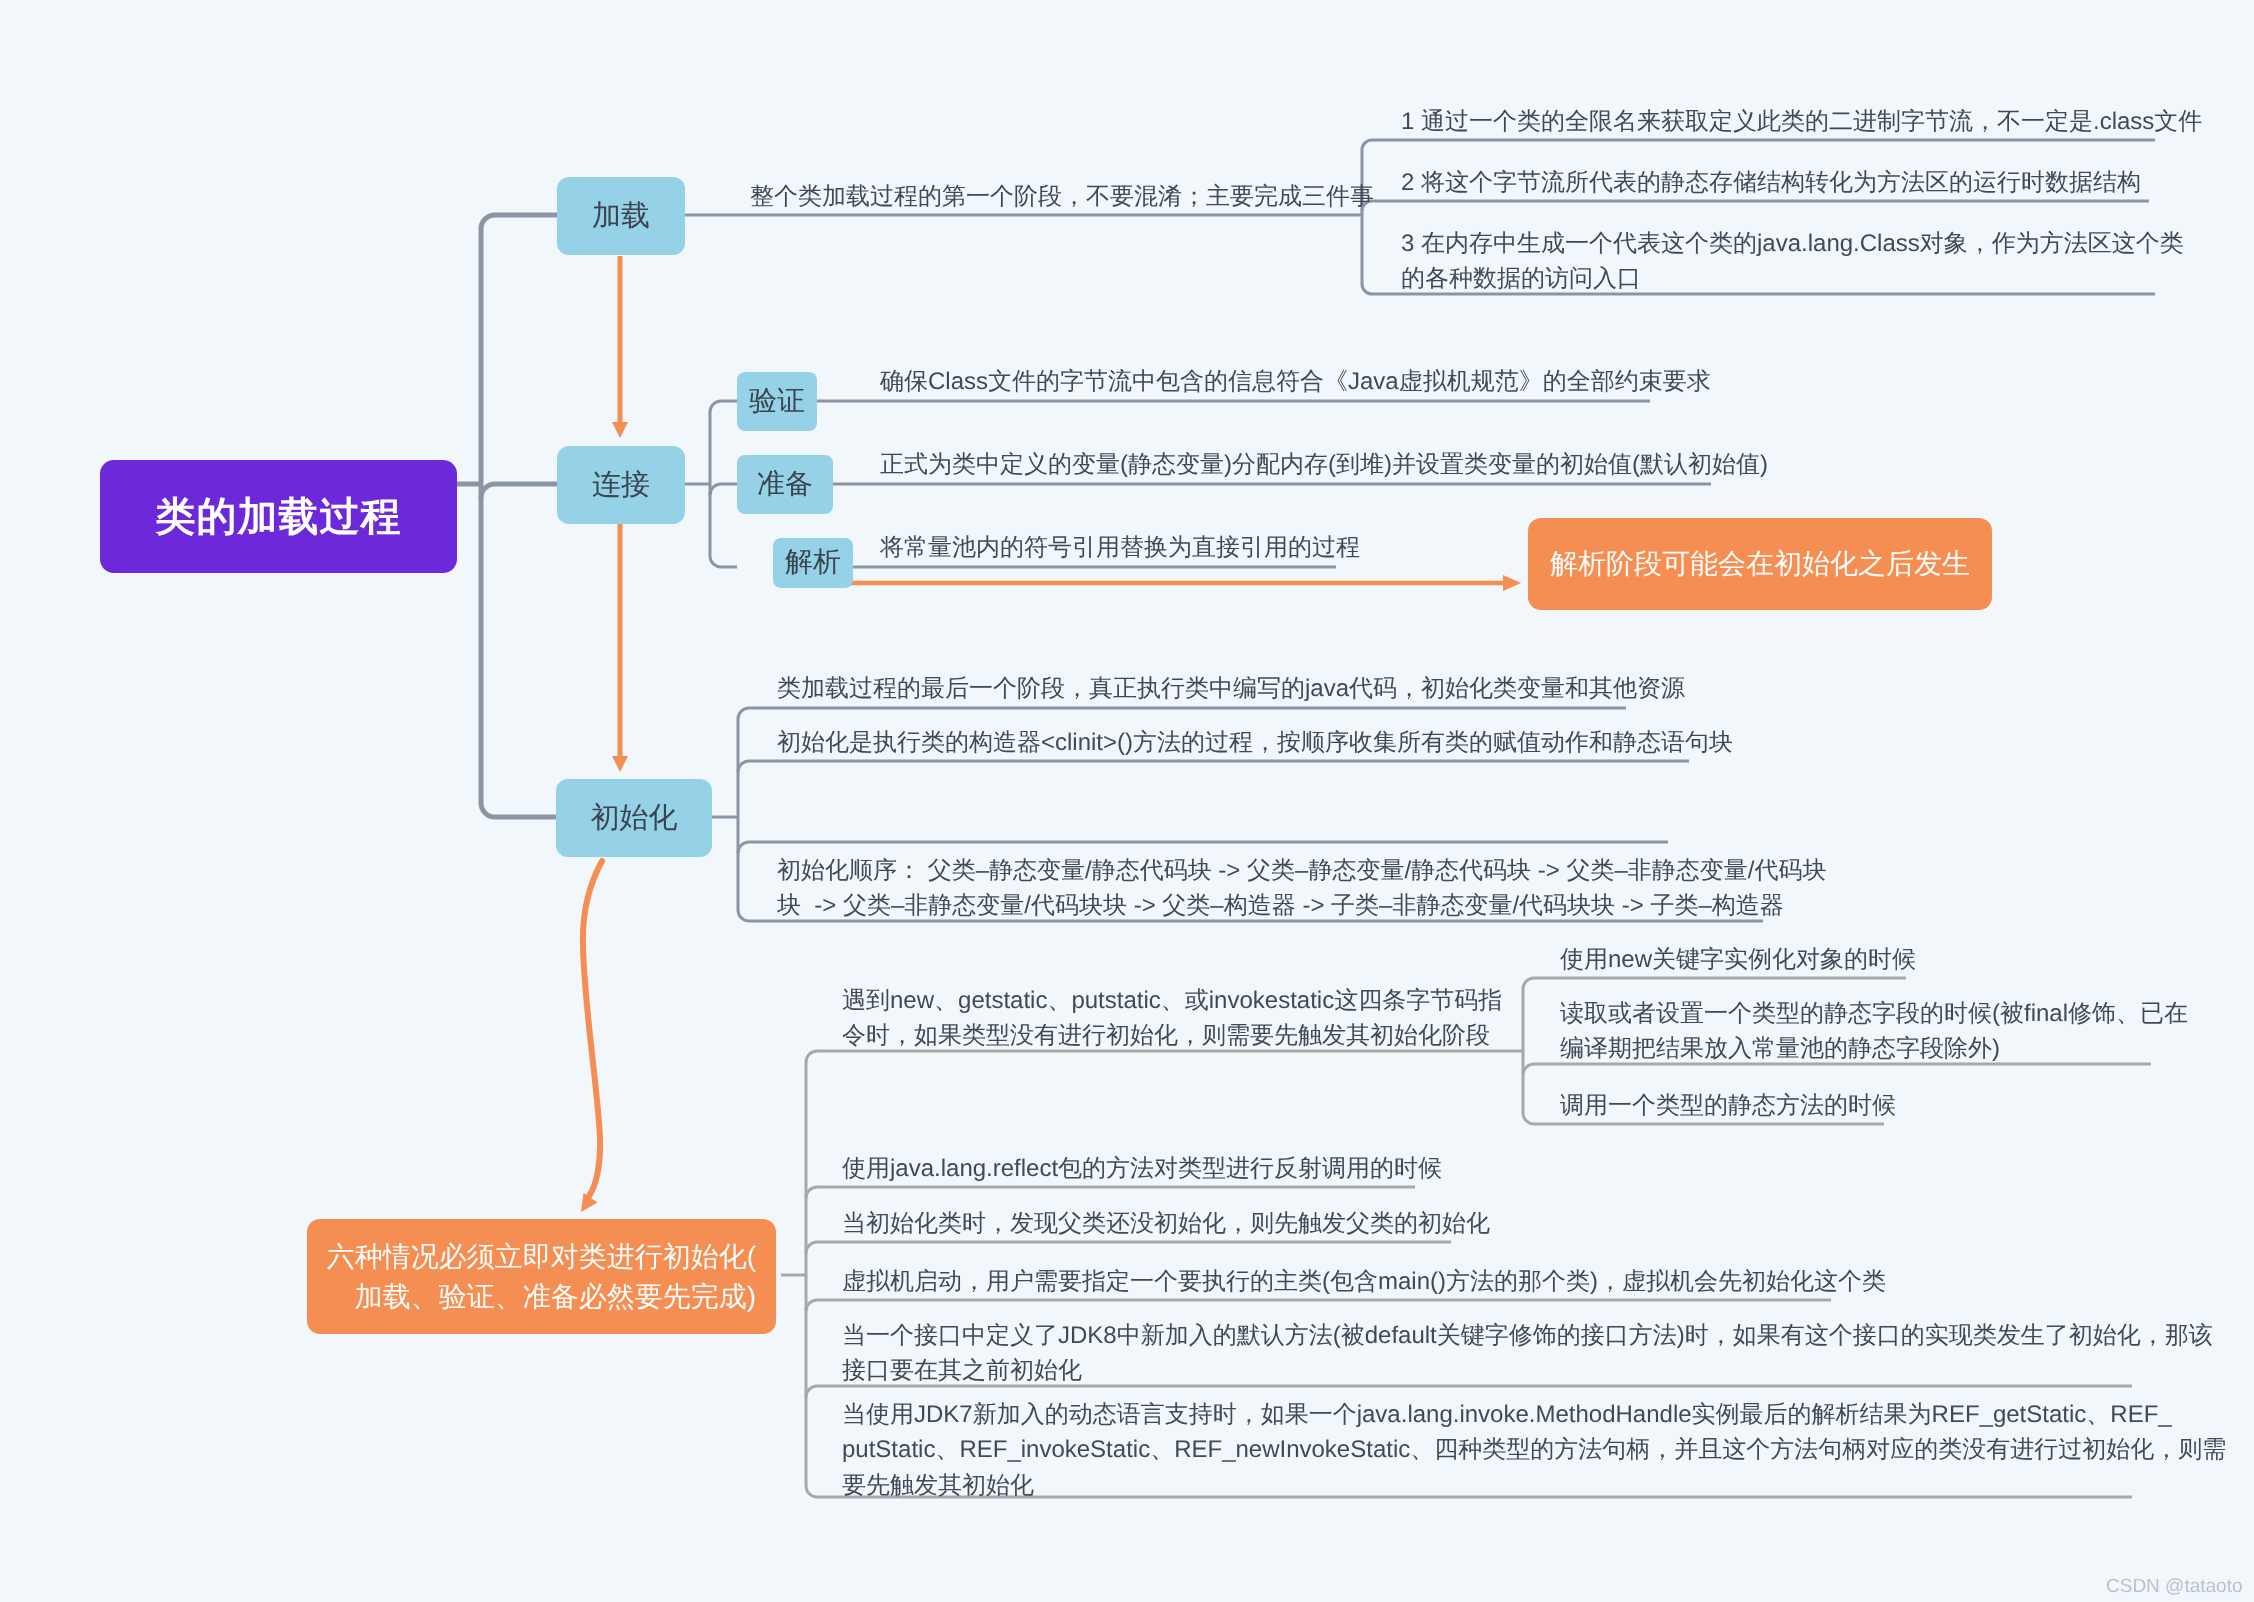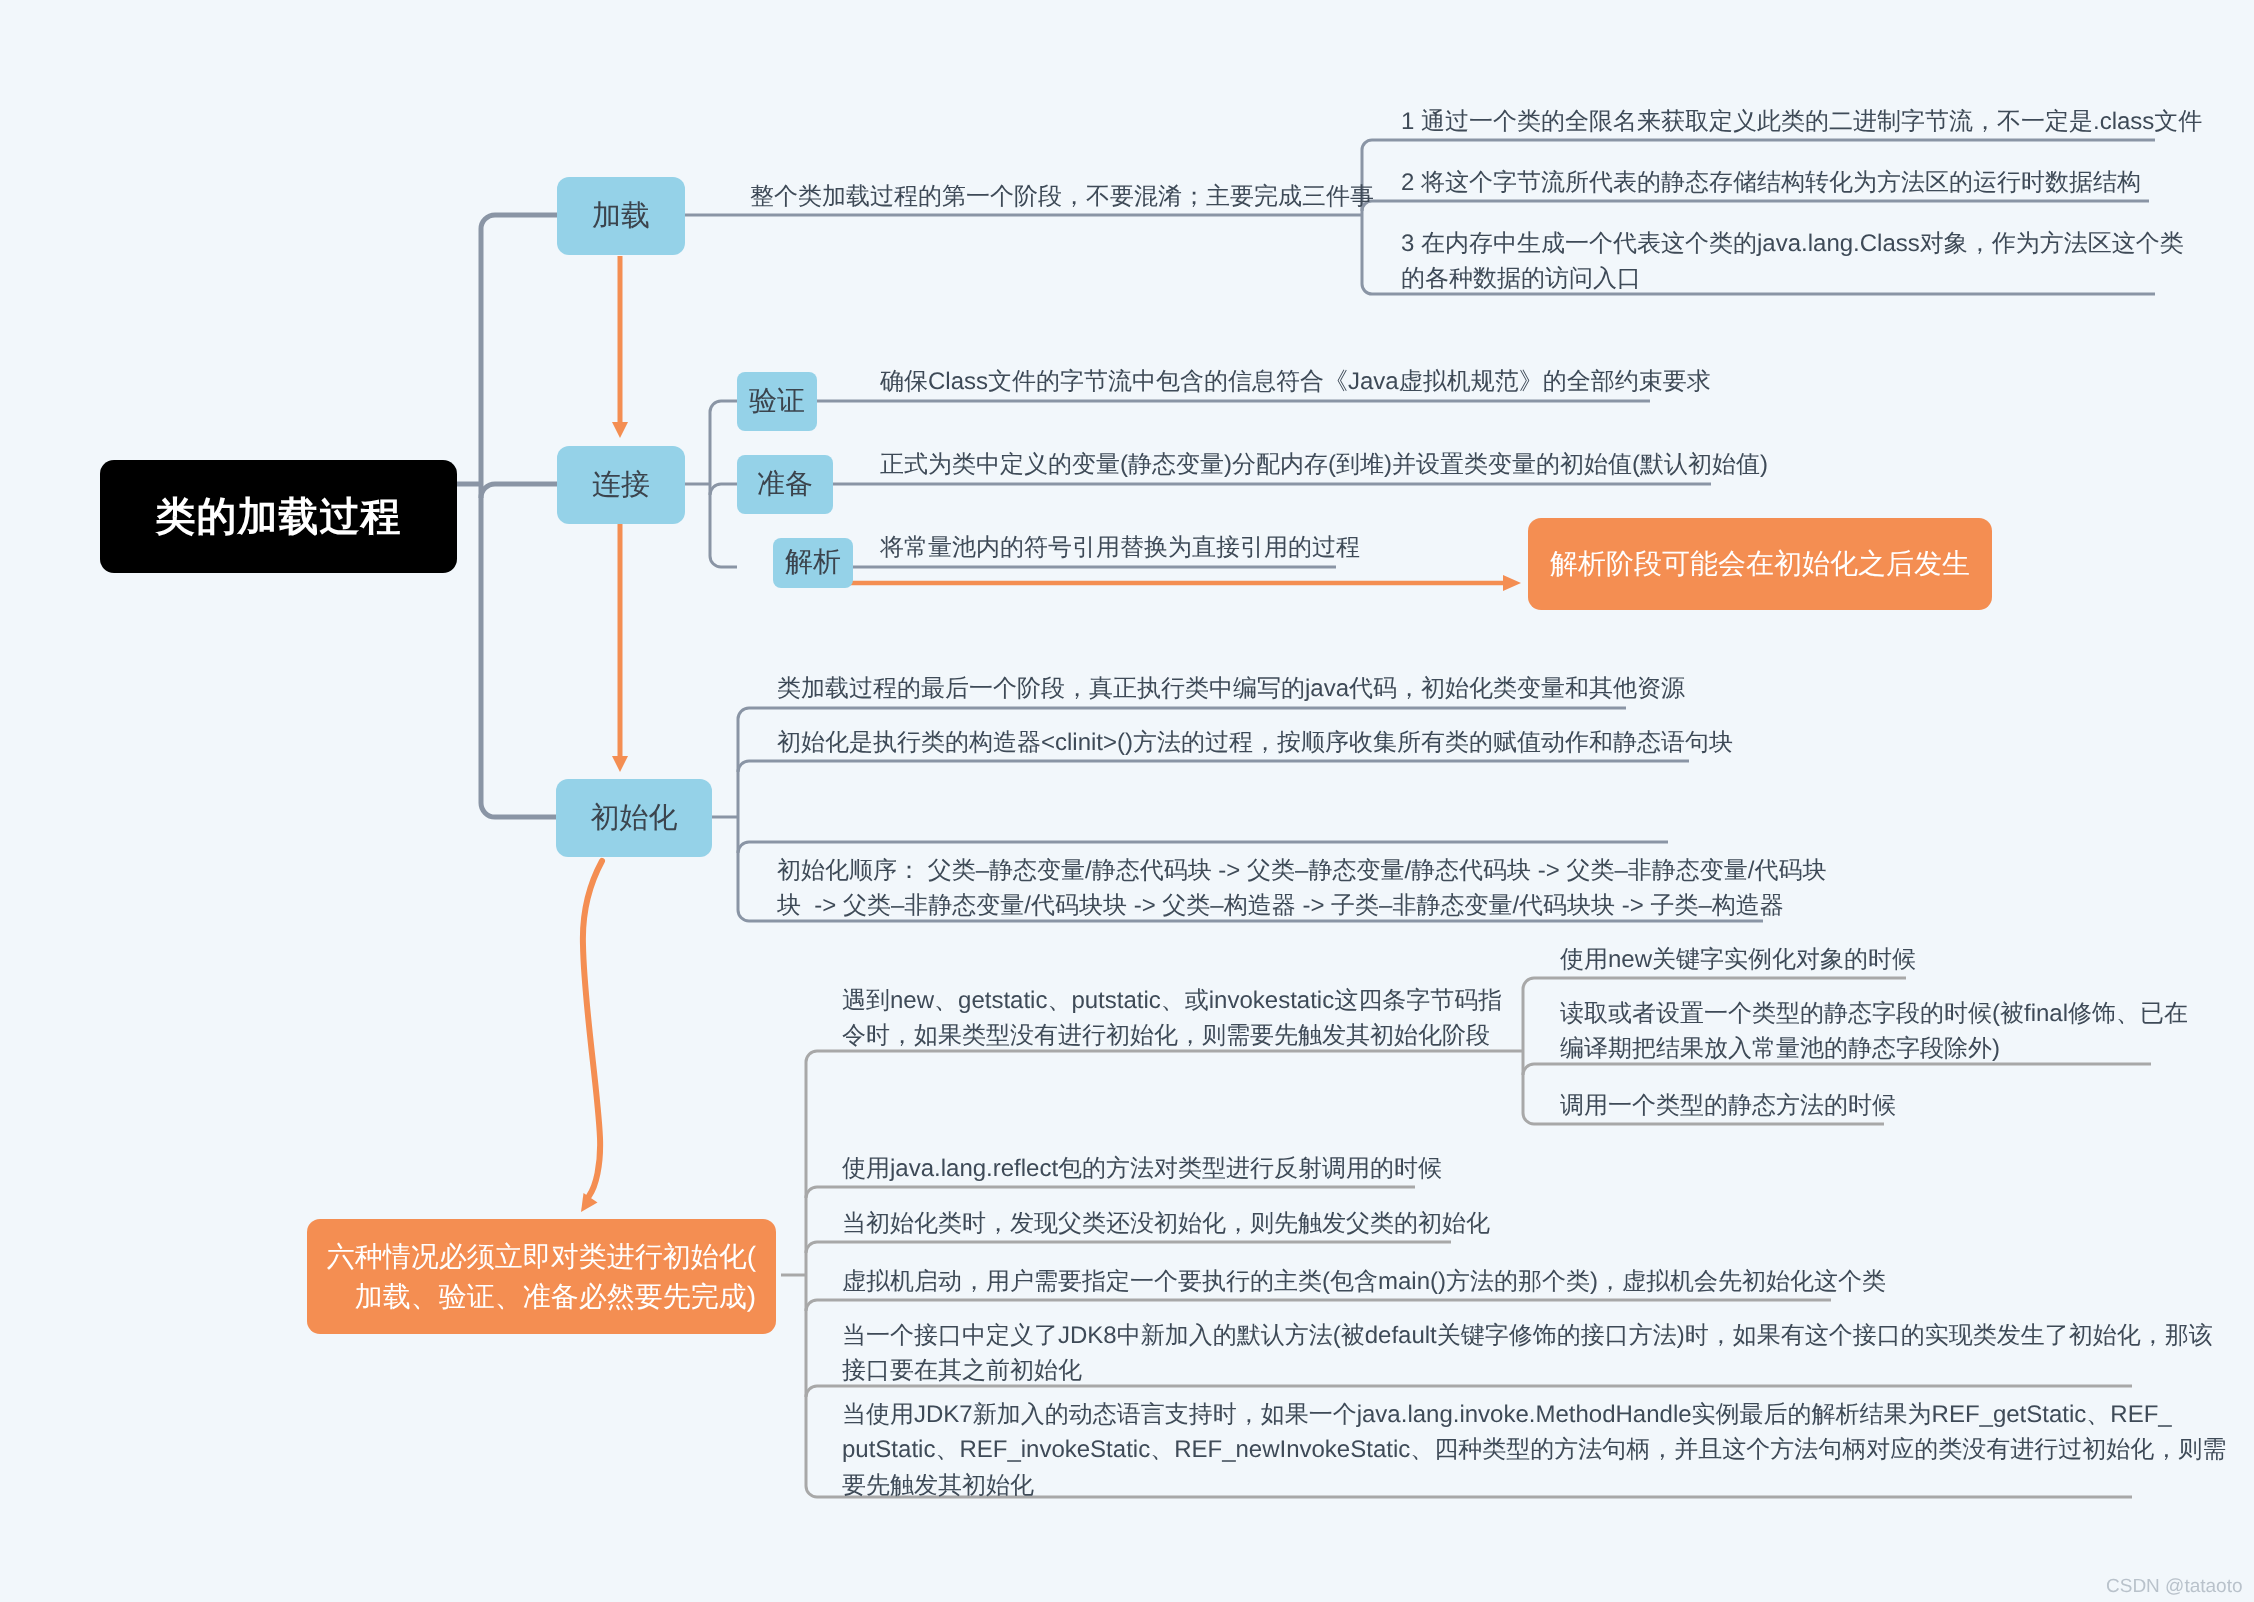--- a/index.html
+++ b/index.html
@@ -5,21 +5,21 @@
 <style>
   html,body{margin:0;padding:0;}
   body{width:2254px;height:1602px;background:#f2f7fb;overflow:hidden;
        font-family:"Liberation Sans",sans-serif;
        -webkit-font-smoothing:antialiased;text-rendering:geometricPrecision;}
   #stage, .node, .leaf, .wm{transform:translateZ(0);}
   #stage{position:relative;width:2254px;height:1602px;}
   svg.links{position:absolute;left:0;top:0;width:2254px;height:1602px;}
   .node{position:absolute;display:flex;align-items:center;justify-content:center;
         box-sizing:border-box;text-align:right;}
-  .root-node{background:#000000;color:#fff;border-radius:14px;
+  .root-node{background:#6d28d9;color:#fff;border-radius:14px;
         font-size:40px;font-weight:900;letter-spacing:1px;}
   .lv2{background:#95d2e8;color:#3b444d;border-radius:12px;font-size:29px;letter-spacing:0px;}
   .lv3{background:#95d2e8;color:#3b444d;border-radius:8px;font-size:28px;letter-spacing:0px;}
   .orange{background:#f48e52;color:#fff;border-radius:13px;font-size:28px;
         line-height:1.42;}
   .leaf{position:absolute;color:#3e4a57;font-size:24px;line-height:1.47;
         white-space:pre;letter-spacing:0px;}
   .wm{position:absolute;color:#b9c2cb;font-size:19px;white-space:nowrap;}
 </style>
 </head>

